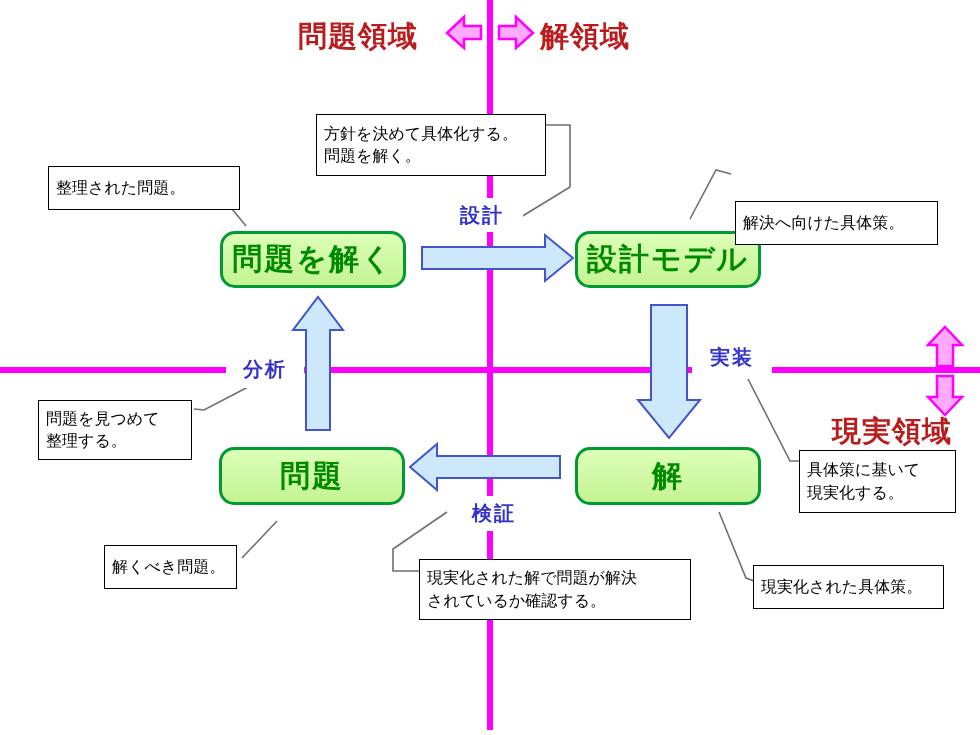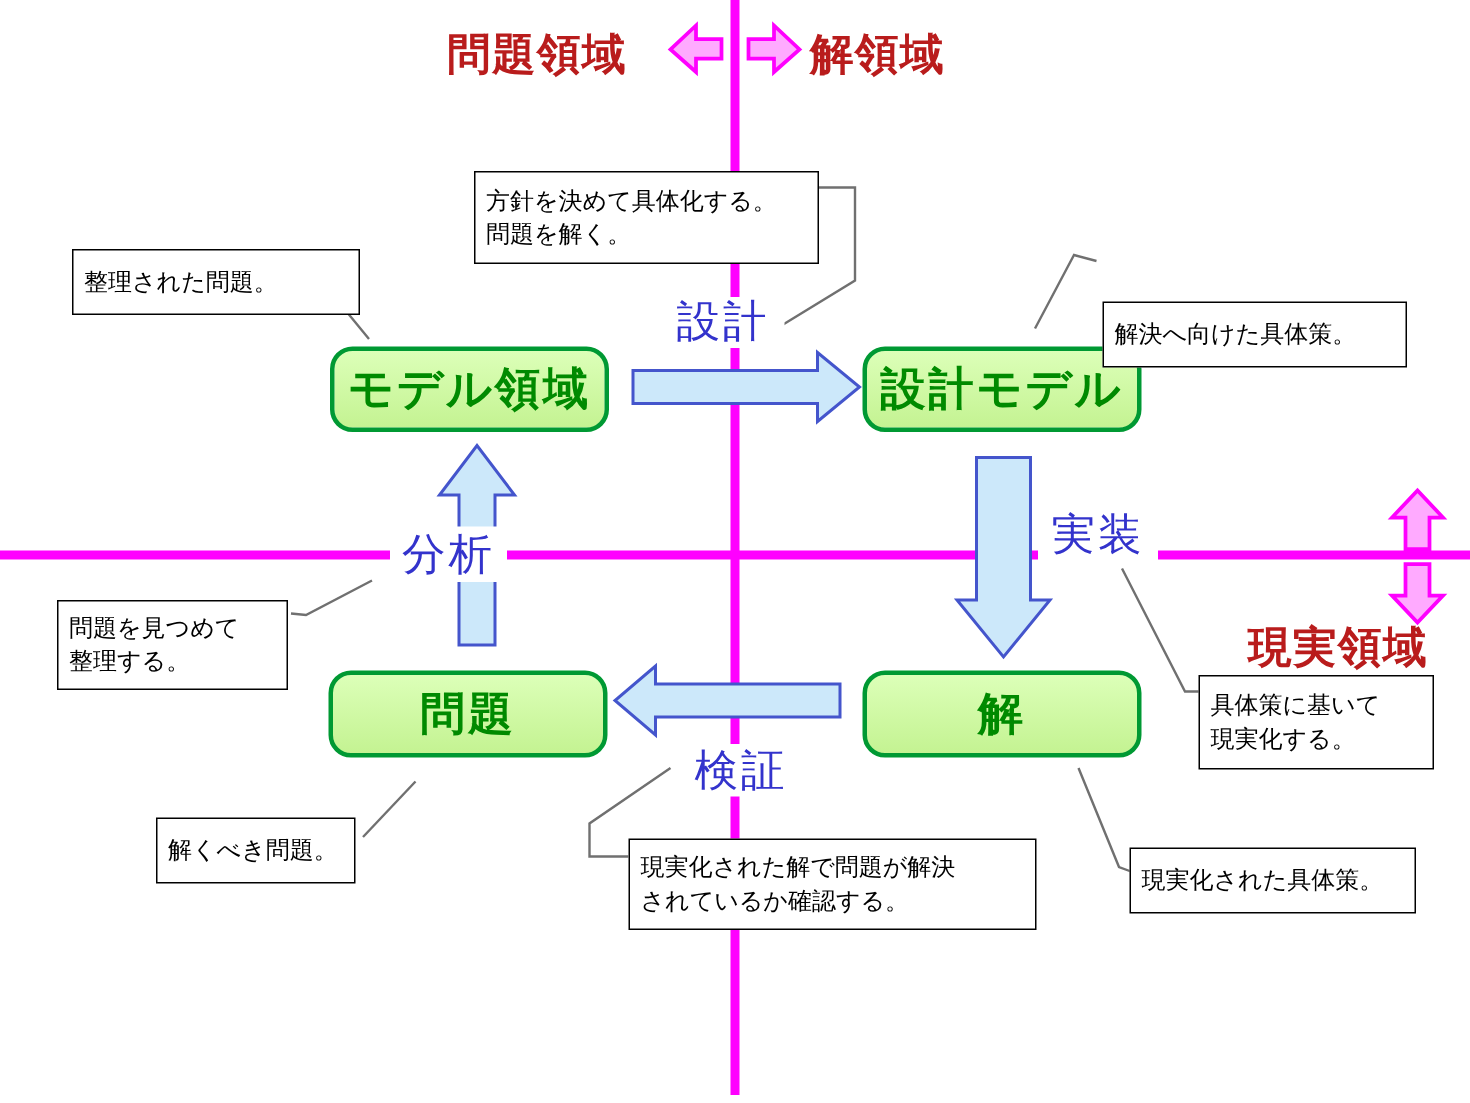--- a/index.html
+++ b/index.html
@@ -31,22 +31,22 @@
     font-weight:bold;
     display:flex;align-items:center;justify-content:center;
     letter-spacing:2px;
     white-space:nowrap;
   }
   .process-label{
     position:absolute;
     box-sizing:border-box;
     background:#ffffff;
     color:#3333CC;
-    font-size:29px;
-    font-weight:normal;
+    font-size:20px;
+    font-weight:bold;
     display:flex;align-items:center;justify-content:center;
     letter-spacing:2px;
     white-space:nowrap;
   }
   .callout{
     position:absolute;
     box-sizing:border-box;
     background:#ffffff;
     border:1px solid #000000;
     color:#000000;
@@ -85,29 +85,29 @@
     <polyline points="242,558 277,521" fill="none" stroke="#707070" stroke-width="1.6"></polyline>
     <polyline points="447,512 393,549 393,571 419,571" fill="none" stroke="#707070" stroke-width="1.6"></polyline>
     <polyline points="748,379 790,461 800,461" fill="none" stroke="#707070" stroke-width="1.6"></polyline>
     <polyline points="719,512 746,578 754,581" fill="none" stroke="#707070" stroke-width="1.6"></polyline>
   </svg>
 
   <div class="domain-label" style="left:298px;top:17px;">問題領域</div>
   <div class="domain-label" style="left:540px;top:17px;">解領域</div>
   <div class="domain-label" style="left:832px;top:412px;">現実領域</div>
 
-  <div class="node" style="left:220px;top:231px;width:186px;height:57px;">モデル領域</div>
+  <div class="node" style="left:220px;top:231px;width:186px;height:57px;">問題を解く</div>
   <div class="node" style="left:575px;top:231px;width:186px;height:57px;">設計モデル</div>
   <div class="node" style="left:219px;top:447px;width:186px;height:58px;">問題</div>
   <div class="node" style="left:575px;top:447px;width:186px;height:58px;">解</div>
 
   <div class="process-label" style="left:441px;top:198px;width:82px;height:34px;">設計</div>
   <div class="process-label" style="left:692px;top:339px;width:80px;height:36px;">実装</div>
   <div class="process-label" style="left:452px;top:496px;width:84px;height:35px;">検証</div>
-  <div class="process-label" style="left:226px;top:351px;width:78px;height:37px;margin-left:34px;">分析</div>
+  <div class="process-label" style="left:226px;top:351px;width:78px;height:37px;">分析</div>
 
   <div class="callout" style="left:48px;top:166px;width:192px;height:36px;">整理された問題。</div>
   <div class="callout" style="left:316px;top:114px;width:230px;height:62px;">方針を決めて具体化する。
 問題を解く。</div>
   <div class="callout" style="left:735px;top:161px;width:203px;height:37px;margin-top:40px;">解決へ向けた具体策。</div>
   <div class="callout" style="left:38px;top:400px;width:154px;height:60px;">問題を見つめて
 整理する。</div>
   <div class="callout" style="left:104px;top:545px;width:133px;height:38px;">解くべき問題。</div>
   <div class="callout" style="left:419px;top:559px;width:272px;height:61px;">現実化された解で問題が解決
 されているか確認する。</div>

